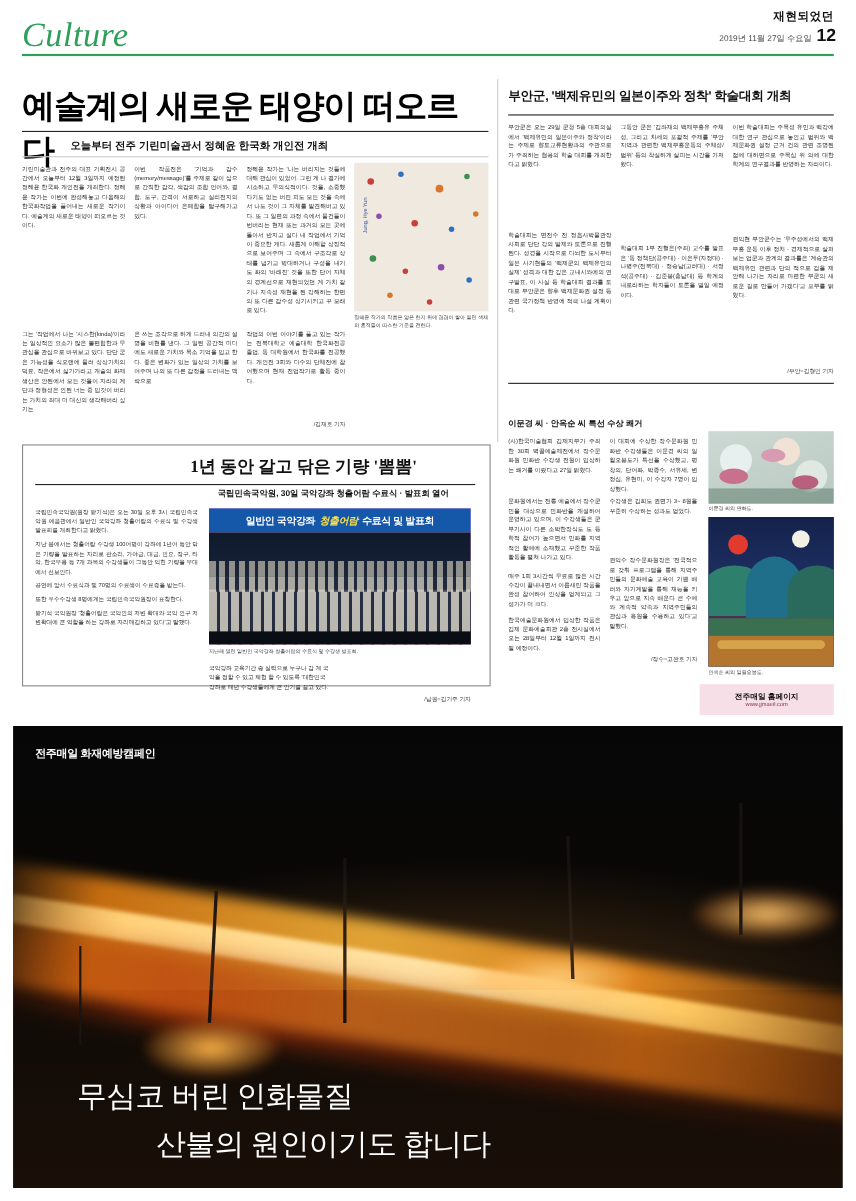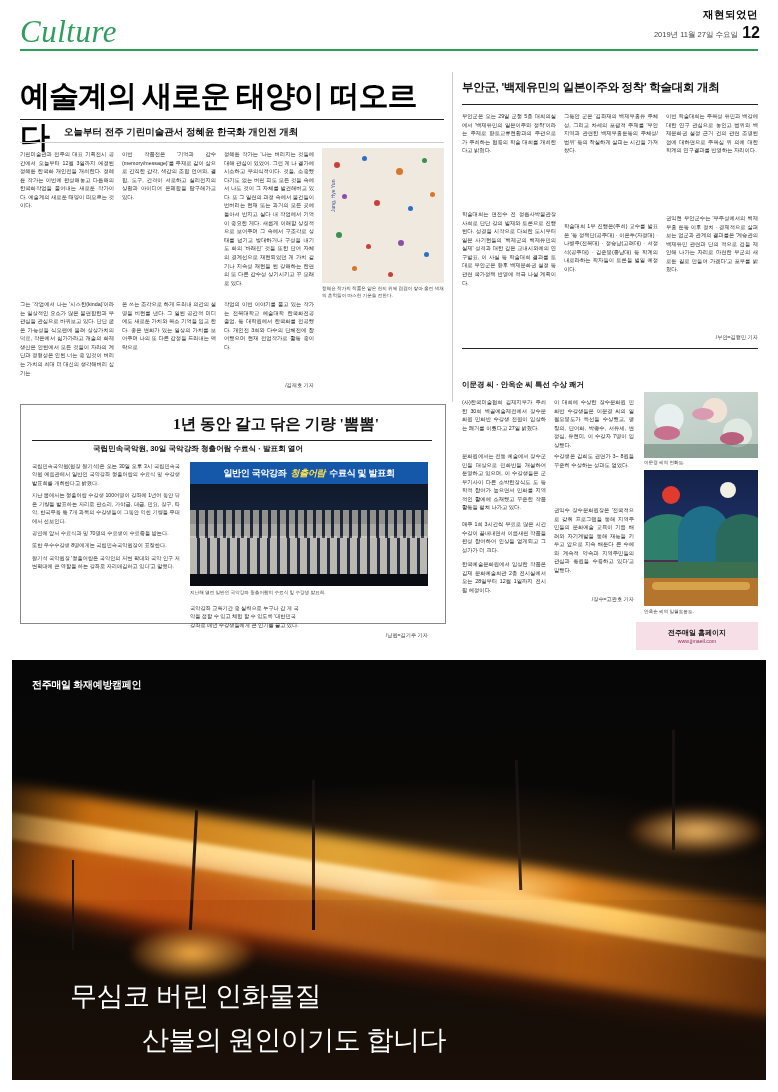--- a/index.html
+++ b/index.html
@@ -51,21 +51,21 @@
   .a3-sub{position:absolute;left:462px;top:380px;width:200px;font-size:7.5px;font-weight:bold;}
   .a3-img1{position:absolute;left:644px;top:392px;width:114px;height:66px;overflow:hidden;background:#cfe0e6;}
   .a3-cap1{position:absolute;left:644px;top:460px;width:114px;font-size:4.6px;color:#333;}
   .a3-img2{position:absolute;left:644px;top:470px;width:114px;height:136px;overflow:hidden;background:#1a2a55;}
   .a3-cap2{position:absolute;left:644px;top:609px;width:114px;font-size:4.6px;color:#333;}
   .a3-byline{position:absolute;left:462px;top:596px;width:172px;}
 
   
   .box{position:absolute;left:20px;top:404px;width:424px;height:218px;border:1px solid #888;}
   .b-title{position:absolute;left:20px;top:414px;width:424px;text-align:center;font-family:"Liberation Serif",serif;font-weight:bold;font-size:15.5px;padding-left:44px;}
-  .b-sub{position:absolute;left:4px;top:444px;width:388px;text-align:center;font-size:7.6px;font-weight:bold;}
+  .b-sub{position:absolute;left:20px;top:444px;width:388px;text-align:right;font-size:7.6px;font-weight:bold;}
   .b-subline{position:absolute;left:32px;top:440px;width:400px;height:1px;background:#222;}
   .b-lead{position:absolute;left:32px;top:462px;width:148px;font-size:5.2px;line-height:1.62;text-align:justify;color:#222;}
   .b-photo{position:absolute;left:190px;top:462px;width:238px;height:124px;background:#f0abfc;overflow:hidden;}
   .b-photo .banner{position:absolute;left:0;top:0;width:238px;height:22px;background:#1557a8;color:#fff;font-size:9px;font-weight:bold;display:flex;align-items:center;justify-content:center;letter-spacing:-.3px;}
   .b-photo .banner .hi{color:#ffe14d;}
   .b-photocap{position:absolute;left:190px;top:590px;width:238px;font-size:4.6px;color:#333;line-height:1.5;}
   .b-c2{position:absolute;left:190px;top:604px;width:110px;font-size:5.2px;line-height:1.6;color:#222;}
   .b-c3{position:absolute;left:310px;top:604px;width:118px;font-size:5.2px;line-height:1.6;color:#222;}
   .b-byline{position:absolute;left:310px;top:632px;width:118px;}
 

